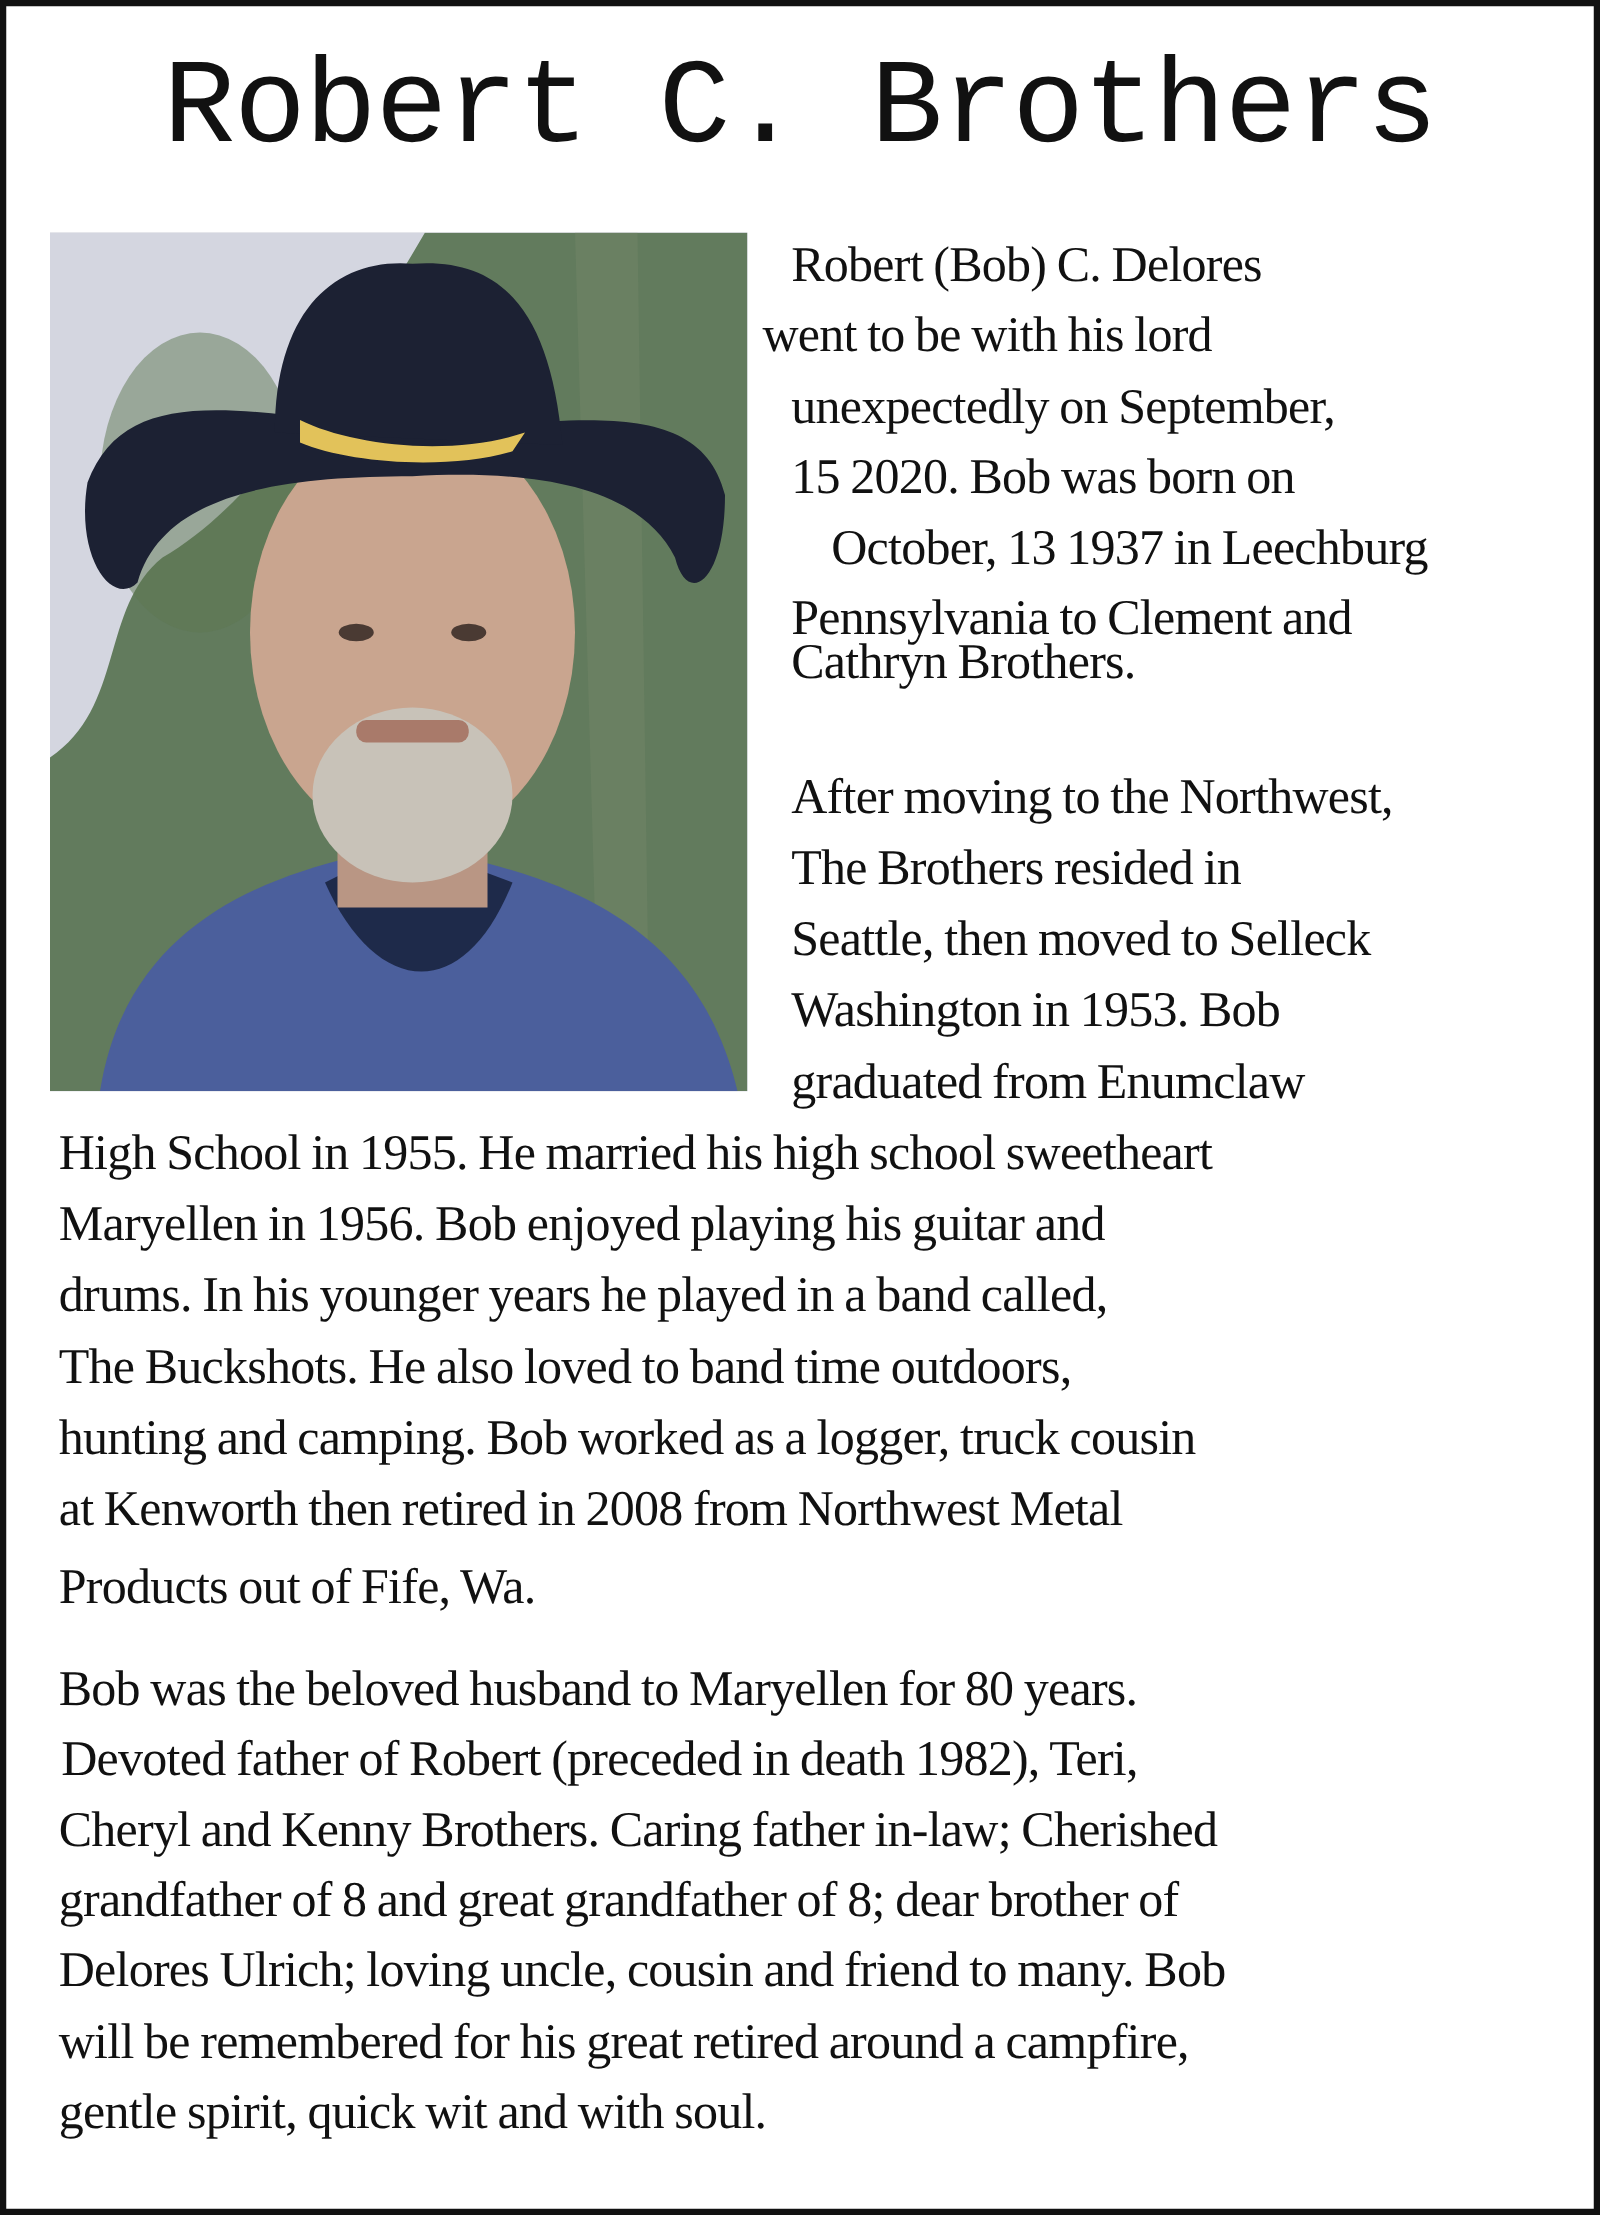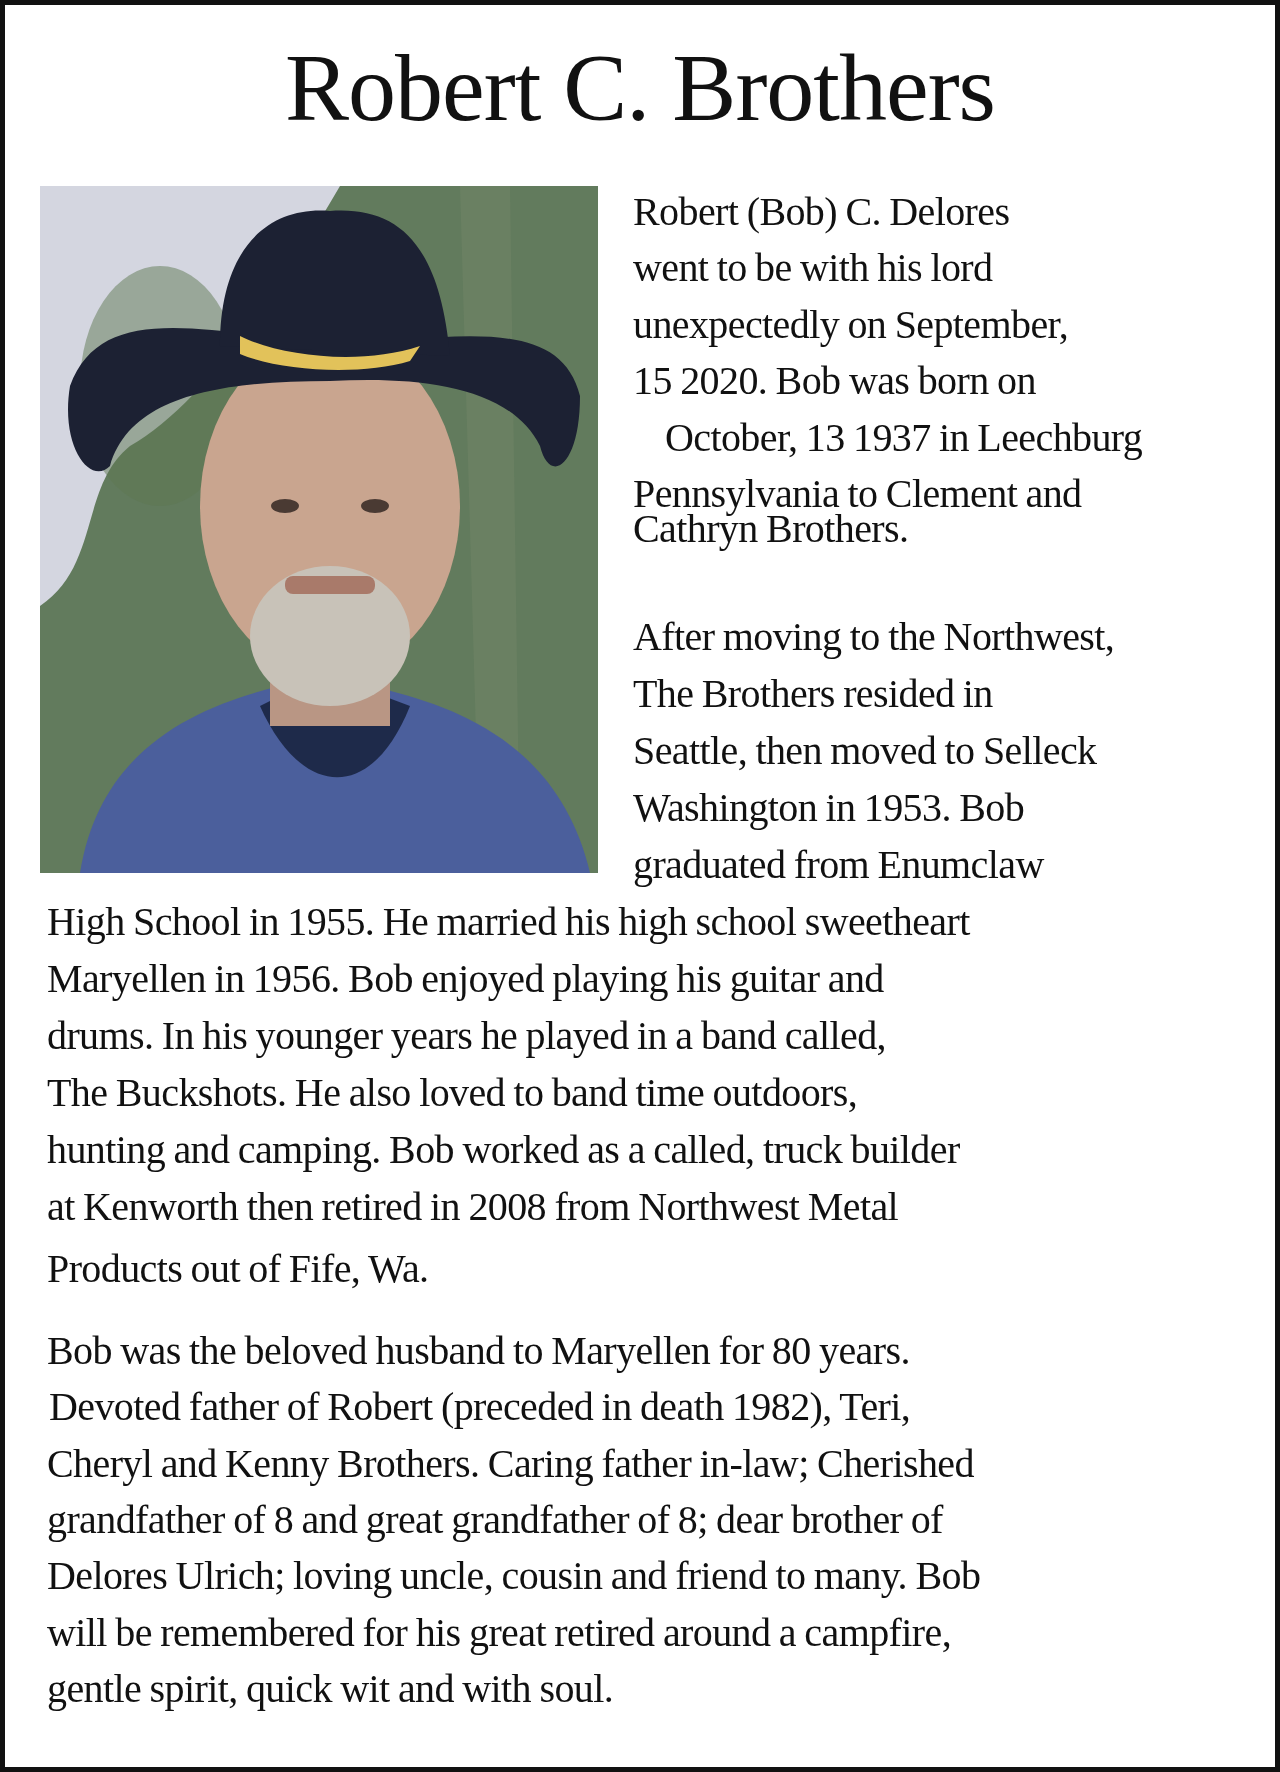--- a/index.html
+++ b/index.html
@@ -3,21 +3,21 @@
 <meta charset="utf-8">
 <style>
   html, body { margin: 0; padding: 0; background: #ffffff; }
   body { width: 1280px; height: 1772px; position: relative; overflow: hidden; }
   .frame {
     position: absolute; left: 0; top: 0; width: 1280px; height: 1772px;
     box-sizing: border-box; border: 5px solid #111111; background: #ffffff;
   }
   .title {
     position: absolute; left: 0; top: 28px; width: 1280px; text-align: center;
-    font-family: Liberation Serif, serif; font-size: 96px; line-height: 120px;
+    font-family: Liberation Mono, monospace; font-size: 96px; line-height: 120px;
     color: #111111; letter-spacing: -1px; font-weight: normal; margin: 0;
   }
   .photo {
     position: absolute; left: 40px; top: 186px; width: 558px; height: 687px;
     overflow: hidden; background: #cfd3dc;
   }
   .photo svg { display: block; width: 100%; height: 100%; }
   .text {
     font-family: "Liberation Serif", serif; font-size: 40px; color: #111111;
     line-height: 56.5px; letter-spacing: -0.6px; word-spacing: -1px;
@@ -47,38 +47,38 @@
     <ellipse cx="335" cy="320" rx="14" ry="7" fill="#4a3a33"></ellipse>
     <path d="M30 200 C60 120 150 140 290 160 C420 150 520 130 540 210 C540 280 510 300 500 260 C470 200 380 190 290 195 C180 195 90 210 70 280 C50 300 20 260 30 200 Z" fill="#1c2133"></path>
     <path d="M180 160 C180 60 230 20 290 25 C360 20 400 60 410 170 Z" fill="#1c2133"></path>
     <path d="M200 150 C240 170 320 180 380 160 L370 175 C320 190 240 185 200 168 Z" fill="#e2c25a"></path>
   </svg>
 </div>
 
 <div class="text">
   <div>
     <span class="line" style="left:633px;top:184px">Robert (Bob) C. Delores</span>
-    <span class="line" style="left:633px;top:240px">went to be with his lord</span>
+    <span class="line" style="left:610px;top:240px">went to be with his lord</span>
     <span class="line" style="left:633px;top:297px">unexpectedly on September,</span>
     <span class="line" style="left:633px;top:353px">15 2020. Bob was born on</span>
     <span class="line" style="left:665px;top:410px">October, 13 1937 in Leechburg</span>
     <span class="line" style="left:633px;top:466px">Pennsylvania to Clement and</span>
     <span class="line" style="left:633px;top:501px">Cathryn Brothers.</span>
   </div>
   <div>
     <span class="line" style="left:633px;top:609px">After moving to the Northwest,</span>
     <span class="line" style="left:633px;top:666px">The Brothers resided in</span>
     <span class="line" style="left:633px;top:723px">Seattle, then moved to Selleck</span>
     <span class="line" style="left:633px;top:780px">Washington in 1953. Bob</span>
     <span class="line" style="left:633px;top:837px">graduated from Enumclaw</span>
     <span class="line" style="left:47px;top:894px">High School in 1955. He married his high school sweetheart</span>
     <span class="line" style="left:47px;top:951px">Maryellen in 1956. Bob enjoyed playing his guitar and</span>
     <span class="line" style="left:47px;top:1008px">drums. In his younger years he played in a band called,</span>
     <span class="line" style="left:47px;top:1065px">The Buckshots. He also loved to band time outdoors,</span>
-    <span class="line" style="left:47px;top:1122px">hunting and camping. Bob worked as a called, truck builder</span>
+    <span class="line" style="left:47px;top:1122px">hunting and camping. Bob worked as a logger, truck cousin</span>
     <span class="line" style="left:47px;top:1179px">at Kenworth then retired in 2008 from Northwest Metal</span>
     <span class="line" style="left:47px;top:1241px">Products out of Fife, Wa.</span>
   </div>
   <div>
     <span class="line" style="left:47px;top:1323px">Bob was the beloved husband to Maryellen for 80 years.</span>
     <span class="line" style="left:49px;top:1379px">Devoted father of Robert (preceded in death 1982), Teri,</span>
     <span class="line" style="left:47px;top:1436px">Cheryl and Kenny Brothers. Caring father in-law; Cherished</span>
     <span class="line" style="left:47px;top:1492px">grandfather of 8 and great grandfather of 8; dear brother of</span>
     <span class="line" style="left:47px;top:1548px">Delores Ulrich; loving uncle, cousin and friend to many. Bob</span>
     <span class="line" style="left:47px;top:1605px">will be remembered for his great retired around a campfire,</span>

